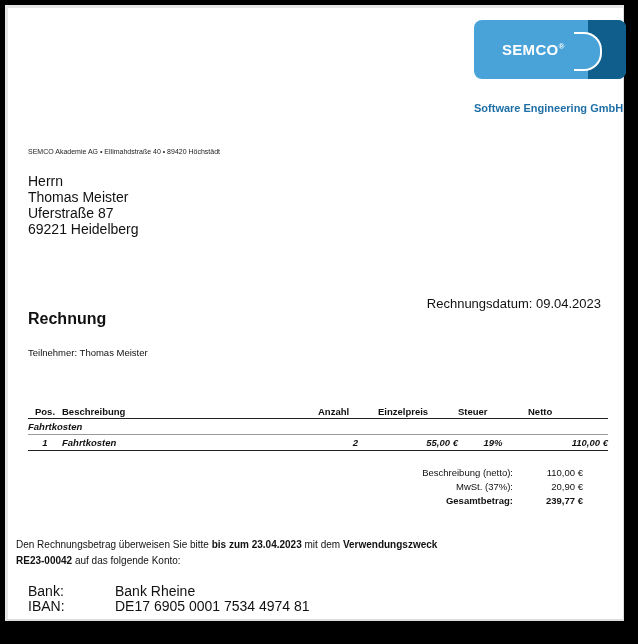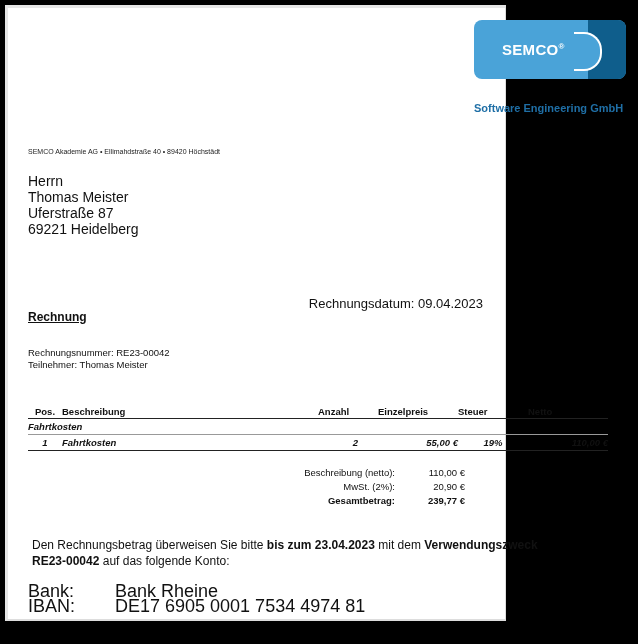--- a/index.html
+++ b/index.html
@@ -1,21 +1,21 @@
 <!DOCTYPE html>
 <html><head>
   <meta charset="utf-8">
   <style>
     html, body { margin:0; padding:0; }
     body {
       width:638px; height:644px; background:#000; position:relative; overflow:hidden;
       font-family: "Liberation Sans", "DejaVu Sans", sans-serif; color:#111;
     }
     .page {
-      position:absolute; left:5px; top:5px; width:501px; height:616px;
+      position:absolute; left:5px; top:5px; width:619px; height:616px;
       background:#fff; border-top:3px solid #e6e6e6; border-left:3px solid #e6e6e6;
       box-sizing:border-box; border-right:1px solid #ddd; border-bottom:2px solid #ddd;
     }
     .abs { position:absolute; white-space:nowrap; }
 
     
     .logo-box {
       position:absolute; left:466px; top:12px; width:152px; height:59px;
     }
     .logo-light {
@@ -33,41 +33,41 @@
     .logo-text {
       position:absolute; left:28px; top:21px; color:#fff; font-weight:bold; font-size:15px; letter-spacing:0.3px;
     }
     .logo-text sup { font-size:8px; }
     .logo-sub {
       position:absolute; left:466px; top:73px; font-size:11px; font-weight:bold; color:#1f6fa6;margin-top:21px;
     }
 
     .sender { left:20px; top:140px; font-size:7px; color:#222; }
     .addr { left:20px; top:165px; font-size:14px; line-height:16px; color:#111; }
-    .title { left:20px; top:302px; font-size:12px; font-weight:bold;text-decoration:underline; }
+    .title { left:20px; top:302px; font-size:16px; font-weight:bold; }
     .date { right:22px; top:288px; font-size:13px; }
     .meta { left:20px; top:339px; font-size:9.5px; line-height:12px; }
 
     table.items {
       position:absolute; left:20px; top:396px; width:580px; border-collapse:collapse;
       font-size:9.5px; font-weight:bold;
     }
     table.items th { text-align:left; padding:2px 0 1px; border-bottom:1.5px solid #222; font-weight:bold; }
     table.items td { padding:2px 0;font-style:italic; }
     .r { text-align:right; }
     .c { text-align:center; }
     .group td { padding-top:10px; border-bottom:1px solid #999; }
     .row td { border-bottom:1.5px solid #222; padding:4px 0 5px; }
 
     .totals { position:absolute; top:458px; font-size:9.5px; line-height:14px; }
     .tot-labels { right:110px; text-align:right; }
     .tot-values { right:40px; text-align:right; }
 
-    .pay { left:24px; top:529px; font-size:12px; line-height:16px; }
-    .bank { left:20px; top:576px; font-size:18px; line-height:15px; }
+    .pay { left:8px; top:529px; font-size:10px; line-height:16px; }
+    .bank { left:20px; top:576px; font-size:14px; line-height:15px; }
     .bank .lbl { display:inline-block; width:87px; }
   </style>
 </head>
 <body>
 
 <div class="page">
 
   <div class="logo-box">
     <div class="logo-light"></div>
     <div class="logo-dark"></div>
@@ -82,21 +82,20 @@
     <div>Herrn</div>
     <div>Thomas Meister</div>
     <div>Uferstraße 87</div>
     <div>69221 Heidelberg</div>
   </div>
 
   <div class="abs title">Rechnung</div>
   <div class="abs date">Rechnungsdatum: 09.04.2023</div>
 
   <div class="abs meta">
-    <div>Rechnungsnummer: RE23-00042</div>
     <div>Teilnehmer: Thomas Meister</div>
   </div>
 
   <table class="items">
     <thead>
       <tr>
         <th style="width:34px;text-align:center">Pos.</th>
         <th>Beschreibung</th>
         <th class="r" style="width:60px">Anzahl</th>
         <th class="r" style="width:80px">Einzelpreis</th>
@@ -114,21 +113,21 @@
         <td class="r" style="padding-right:20px">2</td>
         <td class="r">55,00 €</td>
         <td class="c">19%</td>
         <td class="r">110,00 €</td>
       </tr>
     </tbody>
   </table>
 
   <div class="abs totals tot-labels">
     <div>Beschreibung (netto):</div>
-    <div>MwSt. (2%):</div>
+    <div>MwSt. (37%):</div>
     <div style="font-weight:bold">Gesamtbetrag:</div>
   </div>
   <div class="abs totals tot-values">
     <div>110,00 €</div>
     <div>20,90 €</div>
     <div style="font-weight:bold">239,77 €</div>
   </div>
 
   <div class="abs pay">
     <div>

